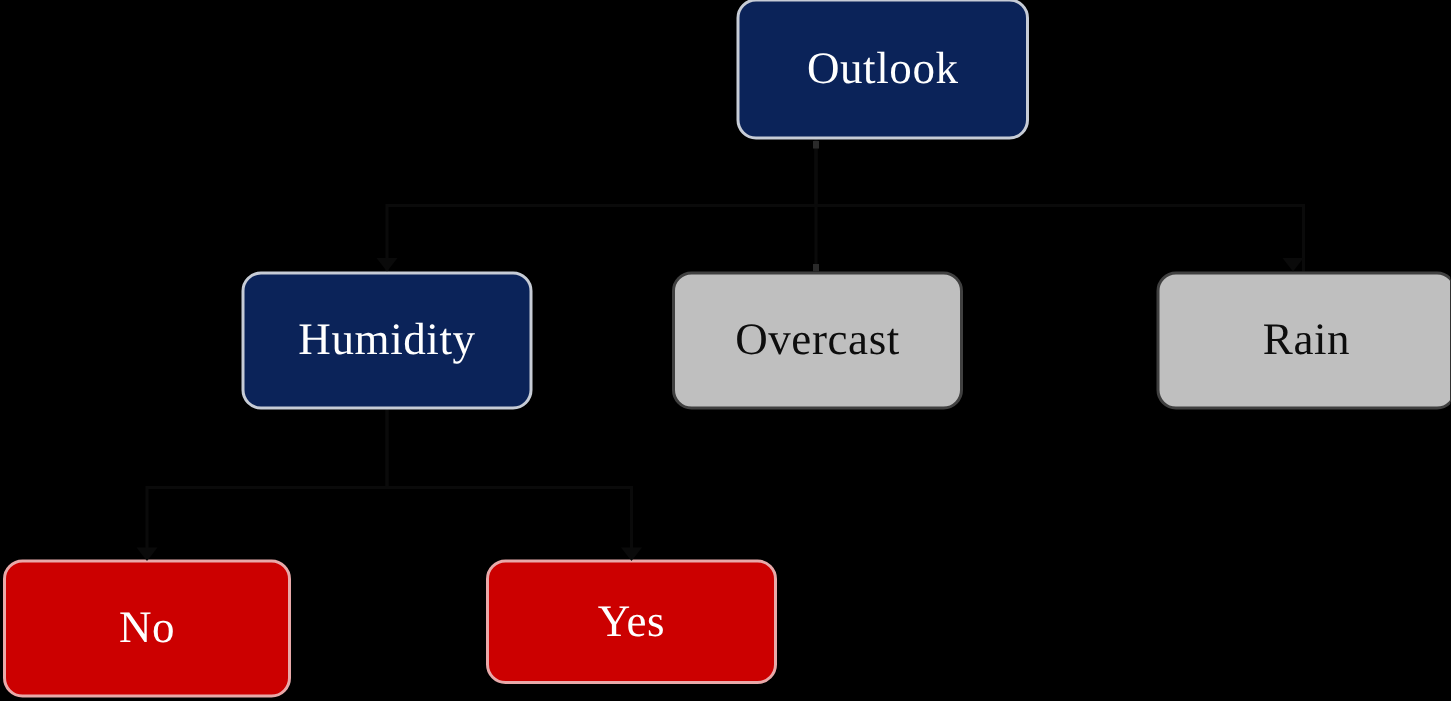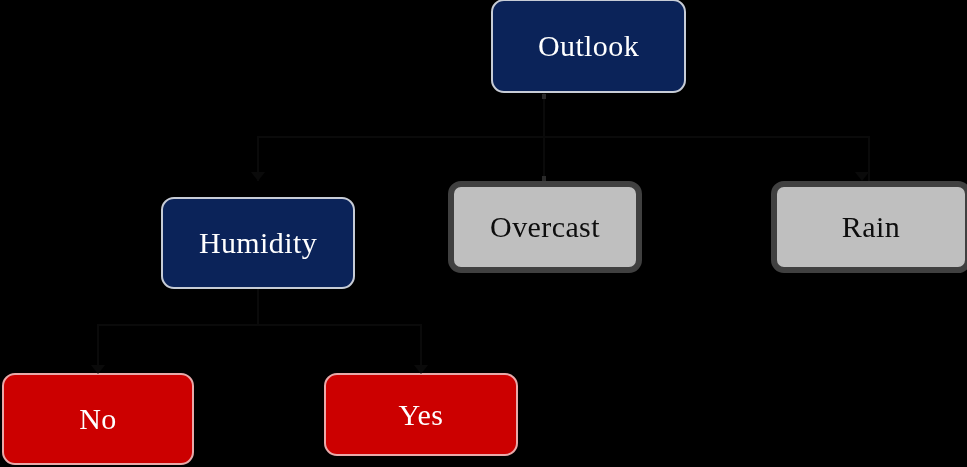--- a/index.html
+++ b/index.html
@@ -46,21 +46,21 @@
 
   
   .node.decision {
     background: #0b2359;
     border: 2px solid #c7ccd6;
     color: #ffffff;
   }
   
   .node.branch {
     background: #bfbfbf;
-    border: 6px solid #404040;
+    border: 2px solid #404040;
     color: #0d0d0d;
     text-align: right;
   }
   
   .node.leaf {
     background: #cc0000;
     border: 2px solid #e8a9a9;
     color: #ffffff;
   }
 
@@ -93,21 +93,21 @@
       <path d="M 258 273 L 258 325 L 98 325 L 98 373"></path>
       <path d="M 258 273 L 258 325 L 421 325 L 421 373"></path>
     </g>
   </svg>
 
   <div class="node decision" style="left:447px; top:-1px; width:195px; height:94px;margin-left:44px;">
     <span class="label">Outlook</span>
   </div>
   <div class="arrow-dot" style="left:542px; top:94px;"></div>
 
-  <div class="node decision" style="left:161px; top:181px; width:194px; height:92px;margin-top:16px;">
+  <div class="node decision" style="left:161px; top:181px; width:194px; height:92px;">
     <span class="label">Humidity</span>
   </div>
   <div class="arrow-stub" style="left:251px; top:172px;"></div>
 
   <div class="node branch" style="left:448px; top:181px; width:194px; height:92px;">
     <span class="label">Overcast</span>
   </div>
   <div class="arrow-dot" style="left:542px; top:176px;"></div>
 
   <div class="node branch" style="left:771px; top:181px; width:200px; height:92px;">

